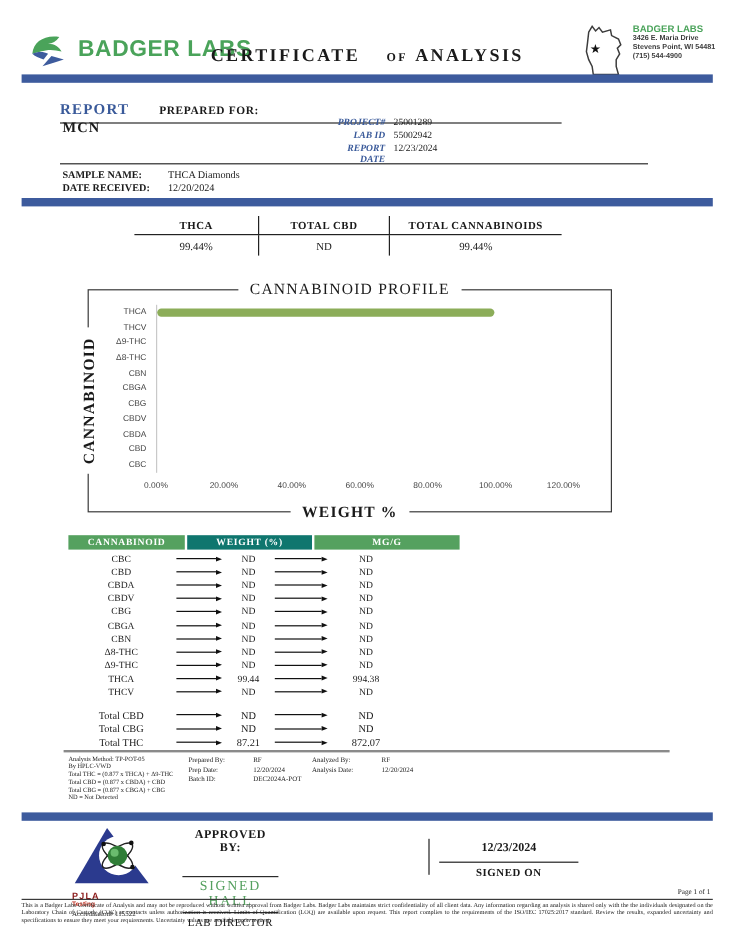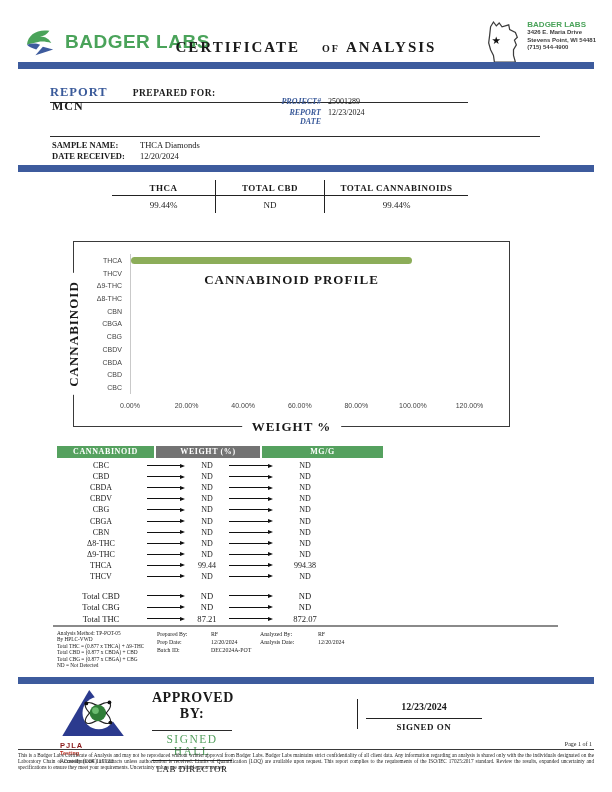--- a/index.html
+++ b/index.html
@@ -40,21 +40,21 @@
   .summary { position:absolute; left:112px; top:180px; width:356px;
              display:grid; grid-template-columns:103px 110px 143px; }
   .sum-h { font-weight:bold; font-size:9px; letter-spacing:0.5px; text-align:center;
            height:16px; line-height:16px; border-bottom:1.2px solid #222; }
   .sum-v { font-size:9px; text-align:center; height:17px; line-height:19px; }
   .sum-mid { border-left:1.2px solid #222; border-right:1.2px solid #222; }
 
   
   .chart { position:absolute; left:73px; top:241px; width:437px; height:186px; border:1.5px solid #3a3a3a; }
   .chart-title { position:absolute; top:-9px; left:50%; transform:translateX(-50%); background:#fff;
-                 padding:0 10px; font-weight:bold; font-size:13px; letter-spacing:1px; white-space:nowrap;margin-top:39px; }
+                 padding:0 10px; font-weight:normal; font-size:13px; letter-spacing:1px; white-space:nowrap; }
   .chart-xlabel { position:absolute; bottom:-9px; left:50%; transform:translateX(-50%); background:#fff;
                  padding:0 10px; font-weight:bold; font-size:13px; letter-spacing:1px; white-space:nowrap; }
   .chart-ylabel { position:absolute; left:0; top:50%; transform:translate(-50%,-50%) rotate(-90deg);
                  background:#fff; padding:0 8px; font-weight:bold; font-size:13px; letter-spacing:1px; white-space:nowrap; }
   .cats { position:absolute; left:0; top:12px; bottom:32px; width:52px; display:flex; flex-direction:column;
           justify-content:space-around; align-items:flex-end; padding-right:4px;
           font-family:"Liberation Sans", sans-serif; font-size:7px; color:#444; }
   .plot { position:absolute; left:56px; top:12px; bottom:32px; width:calc(100% - 70px);
           border-left:1px solid #c9c9c9; }
   .bars { position:absolute; inset:0; display:flex; flex-direction:column; justify-content:space-around; }
@@ -62,21 +62,21 @@
   .hbar { height:7px; border-radius:3.5px; }
   .ticks { position:absolute; left:56px; bottom:14px; width:calc(100% - 70px); height:10px;
            font-family:"Liberation Sans", sans-serif; font-size:7px; color:#444; }
   .tick { position:absolute; transform:translateX(-50%); white-space:nowrap; }
 
   
   .dtable { position:absolute; left:57px; top:446px; width:326px; }
   .dhead { display:grid; grid-template-columns:97px 104px 121px; gap:2px; }
   .dhead-cell { height:12px; line-height:12px; text-align:center; color:#fff; font-weight:bold;
                 font-size:8px; letter-spacing:0.6px; }
-  .hgreen { background:#55a15f; } .hblue { background:#737373; }
+  .hgreen { background:#55a15f; } .hblue { background:#0f766e; }
   .drows { margin-top:2px; }
   .drow { display:grid; grid-template-columns:88px 42px 40px 48px 60px; height:11.1px; align-items:center; }
   .drow.total { height:11.5px; font-size:8.6px; }
   .totals { margin-top:8px; }
   .dcell { text-align:center; font-size:8px; }
   .drow.total .dcell { font-size:8.6px; }
   .arrow { display:flex; align-items:center; padding:0 2px; }
   .shaft { flex:1; height:1px; background:#111; }
   .ahead { width:0; height:0; border-left:5px solid #111; border-top:2.3px solid transparent;
            border-bottom:2.3px solid transparent; }
@@ -87,21 +87,21 @@
   .fn-grid { position:absolute; top:630px; display:grid; gap:0 6px; font-size:5.8px; line-height:8.2px; color:#222; }
   .fn-mid { left:157px; grid-template-columns:48px auto; }
   .fn-right { left:260px; grid-template-columns:52px auto; }
 
   
   .pjla { position:absolute; left:60px; top:688px; width:88px; text-align:left; }
   .pjla-name { font-family:"Liberation Sans", sans-serif; font-weight:bold; color:#8b1a1a; font-size:7.5px; letter-spacing:1px; line-height:8px; }
   .pjla-sub { font-family:"Liberation Sans", sans-serif; font-weight:bold; color:#c03021; font-size:5.5px; line-height:6px; }
   .pjla-accred { font-size:5.8px; color:#222; margin-top:2px; }
   .approved { position:absolute; left:152px; top:690px; width:80px; text-align:center; }
-  .app-label { font-weight:bold; font-size:14px; letter-spacing:0.5px; border-bottom:1.2px solid #2b2b2b; padding-bottom:8px; }
+  .app-label { font-weight:bold; font-size:10px; letter-spacing:0.5px; border-bottom:1.2px solid #2b2b2b; padding-bottom:18px; }
   .app-name { color:#55a05f; font-size:11.5px; letter-spacing:1.5px; border-bottom:1.5px solid #2b2b2b; padding:2px 0 3px; }
   .app-title { font-size:9px; letter-spacing:0.5px; padding-top:3px; }
   .sig-block { position:absolute; left:250px; top:688px; width:104px; text-align:center; }
   .sig-art { height:30px; display:flex; align-items:flex-end; justify-content:center; }
   .uline { border-top:1.5px solid #222; }
   .sig-label { font-weight:bold; font-size:9px; letter-spacing:0.5px; padding-top:3px; }
   .divider-v { position:absolute; left:357px; top:699px; height:30px; border-left:1.5px solid #222; }
   .signed-block { position:absolute; left:366px; top:688px; width:116px; text-align:center; }
   .signed-date { height:30px; line-height:38px; font-weight:bold; font-size:10px; }
   .page-num { position:absolute; right:20px; top:741px; font-size:6px; color:#222; }
@@ -147,20 +147,24 @@
     <span class="report-word">REPORT</span>
     <span class="prepared-for">PREPARED FOR:</span>
   </div>
   <div class="client">MCN</div>
   <div class="meta">
       <div class="meta-row">
        <span class="meta-label">PROJECT#</span>
        <span class="meta-value">25001289</span>
       </div>
       <div class="meta-row">
+       <span class="meta-label">LAB ID</span>
+       <span class="meta-value">55002942</span>
+      </div>
+      <div class="meta-row">
        <span class="meta-label">REPORT DATE</span>
        <span class="meta-value">12/23/2024</span>
       </div>
     </div>
 
   <div class="rule2"></div>
   <div class="sample-row s1">
     <span class="sample-label">SAMPLE NAME:</span>
     <span class="sample-value">THCA Diamonds</span>
   </div>

